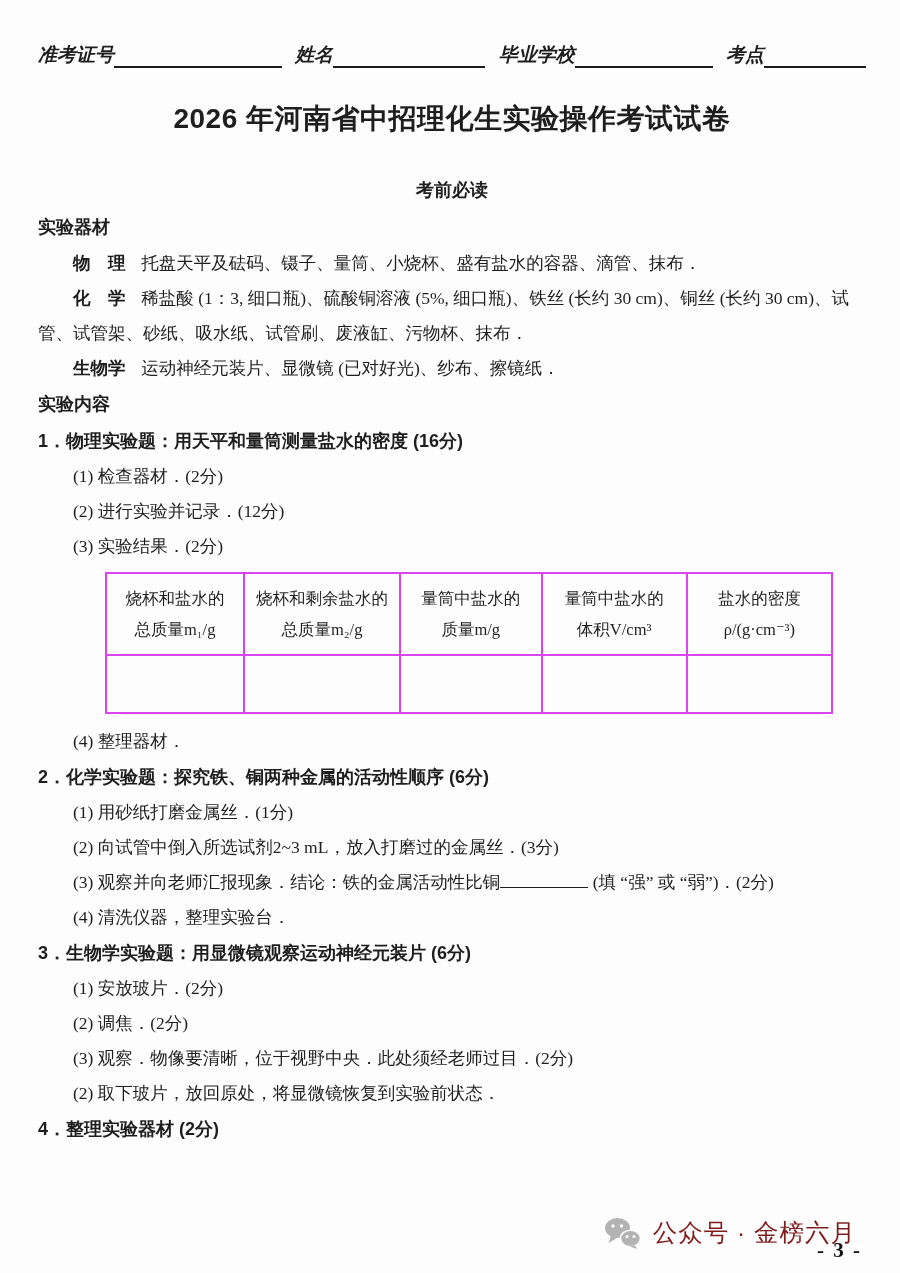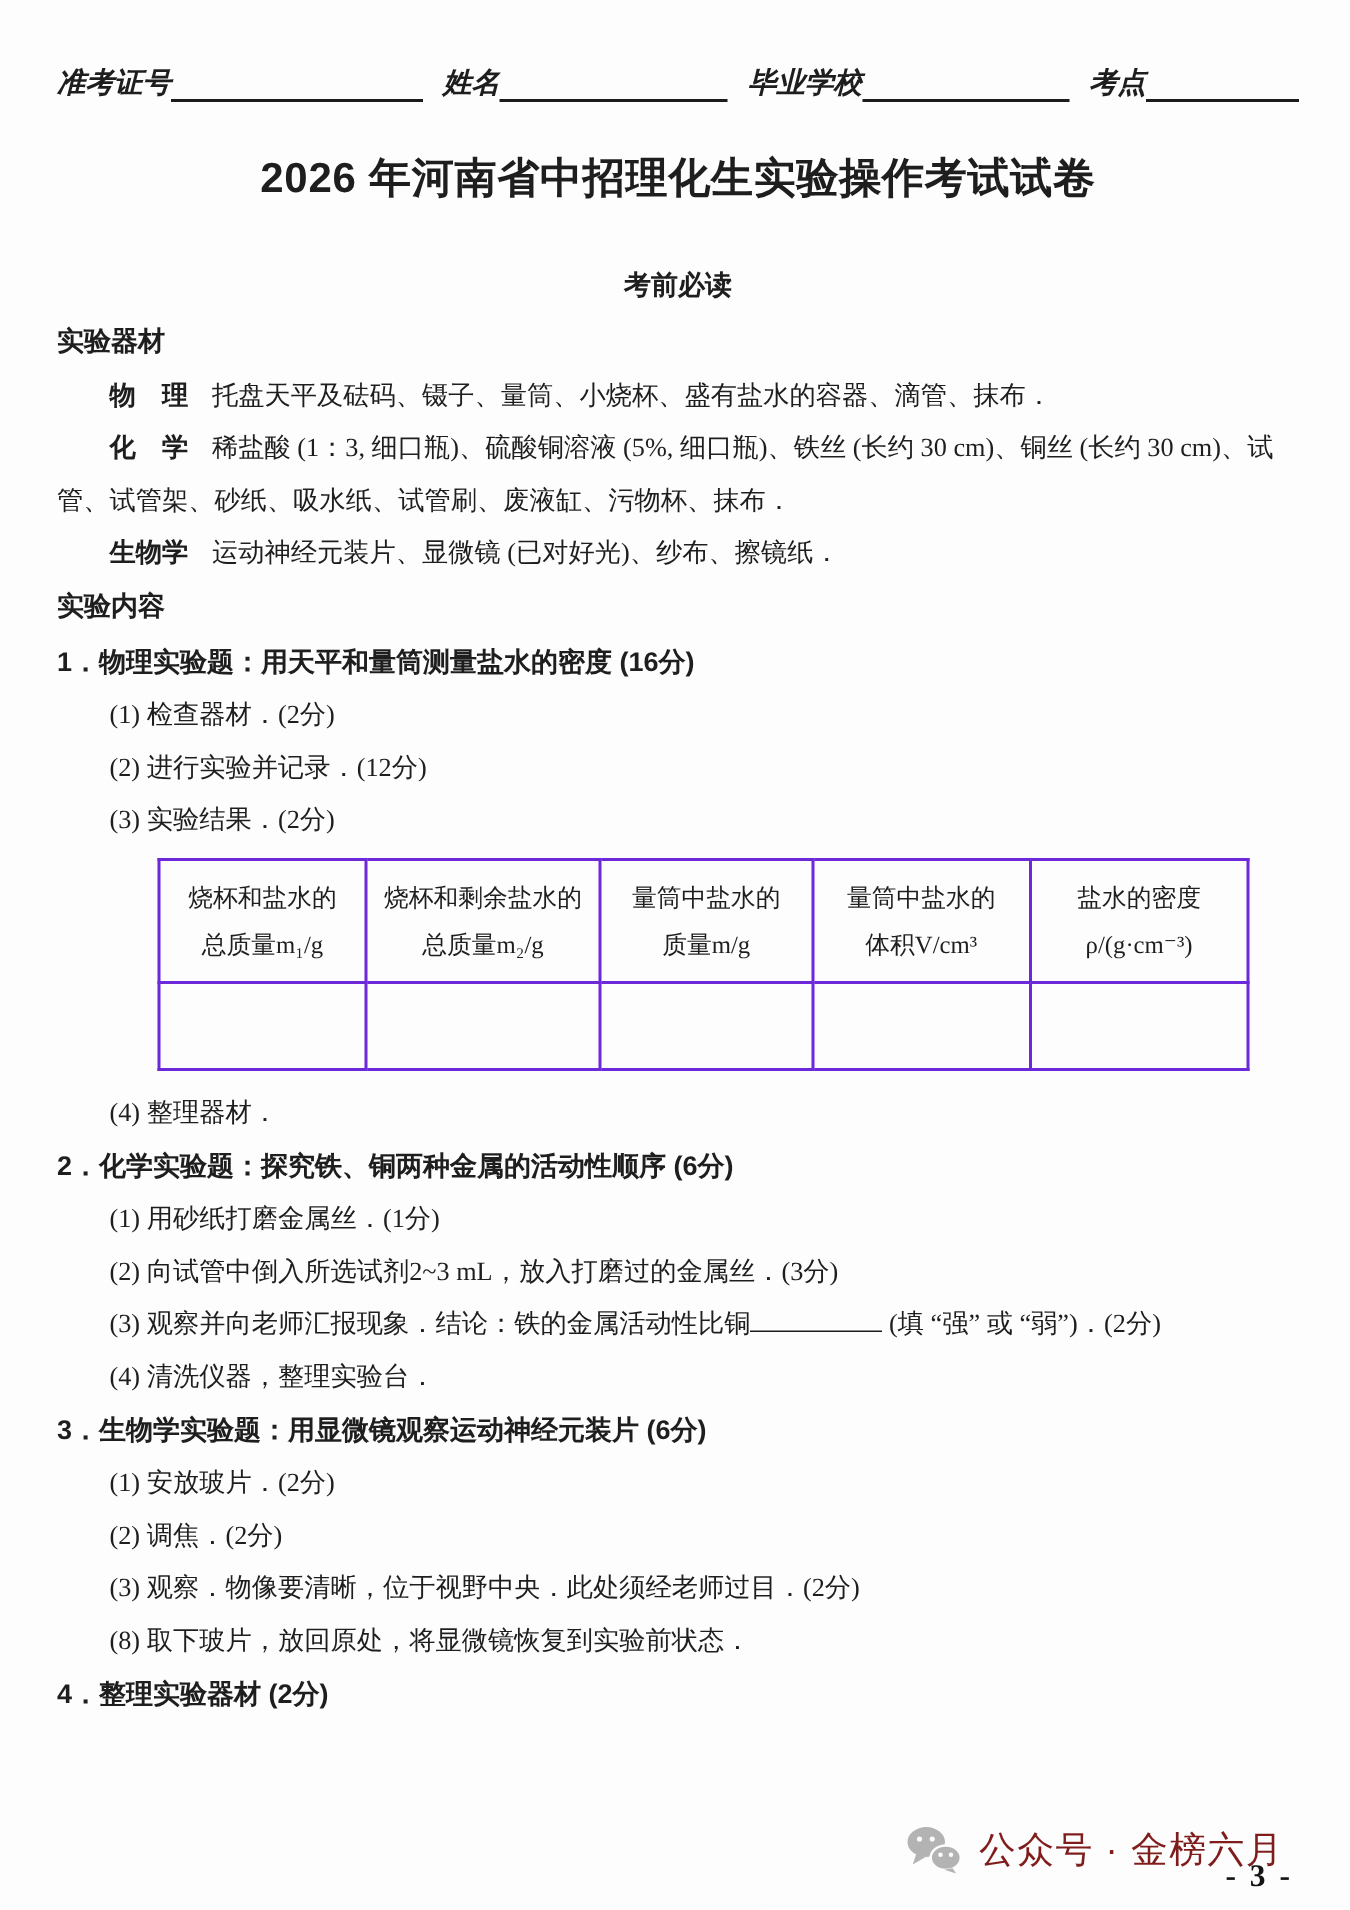--- a/index.html
+++ b/index.html
@@ -45,21 +45,21 @@
   .step { text-indent:2em; }
   .eq-label { margin-right:0.9em; }
 
   
   .qtable {
     border-collapse:collapse;
     table-layout:fixed;
     width:728px;
     margin:8px 0 10px 67px;
   }
-  .qtable th, .qtable td { border:2px solid #6d28d9; }
+  .qtable th, .qtable td { border:2px solid #d946ef; }
   .qtable th {
     font-weight:400;
     font-size:16.5px;
     text-align:center;
     padding:9px 2px;
     line-height:31px;
     vertical-align:middle;
   }
   .qtable td.empty-cell { height:54px; }
   .col1 { width:19%; } .col2 { width:21.5%; } .col3 { width:19.5%; } .col4 { width:20%; } .col5 { width:20%; }
@@ -184,21 +184,21 @@
     <p class="hei q-title">2．化学实验题：探究铁、铜两种金属的活动性顺序 (6分)</p>
     <p class="step">(1) 用砂纸打磨金属丝．(1分)</p>
     <p class="step">(2) 向试管中倒入所选试剂2~3 mL，放入打磨过的金属丝．(3分)</p>
     <p class="step"><span>(3) 观察并向老师汇报现象．结论：铁的金属活动性比铜</span><span class="blank"></span><span> (填 “强” 或 “弱”)．(2分)</span></p>
     <p class="step">(4) 清洗仪器，整理实验台．</p>
 
     <p class="hei q-title">3．生物学实验题：用显微镜观察运动神经元装片 (6分)</p>
     <p class="step">(1) 安放玻片．(2分)</p>
     <p class="step">(2) 调焦．(2分)</p>
     <p class="step">(3) 观察．物像要清晰，位于视野中央．此处须经老师过目．(2分)</p>
-    <p class="step">(8) 取下玻片，放回原处，将显微镜恢复到实验前状态．</p>
+    <p class="step">(2) 取下玻片，放回原处，将显微镜恢复到实验前状态．</p>
 
     <p class="hei q-title">4．整理实验器材 (2分)</p>
   </div>
 
   <div class="watermark">
     <span style="display:inline-flex;">
       <svg width="38" height="32" viewBox="0 0 38 32" aria-hidden="true">
         <ellipse cx="13.5" cy="11" rx="12.5" ry="10" fill="#b3b3b3"></ellipse>
         <polygon points="7,18.5 4.5,26 13,21" fill="#b3b3b3"></polygon>
         <circle cx="9" cy="9" r="1.7" fill="#fdfdfd"></circle>

